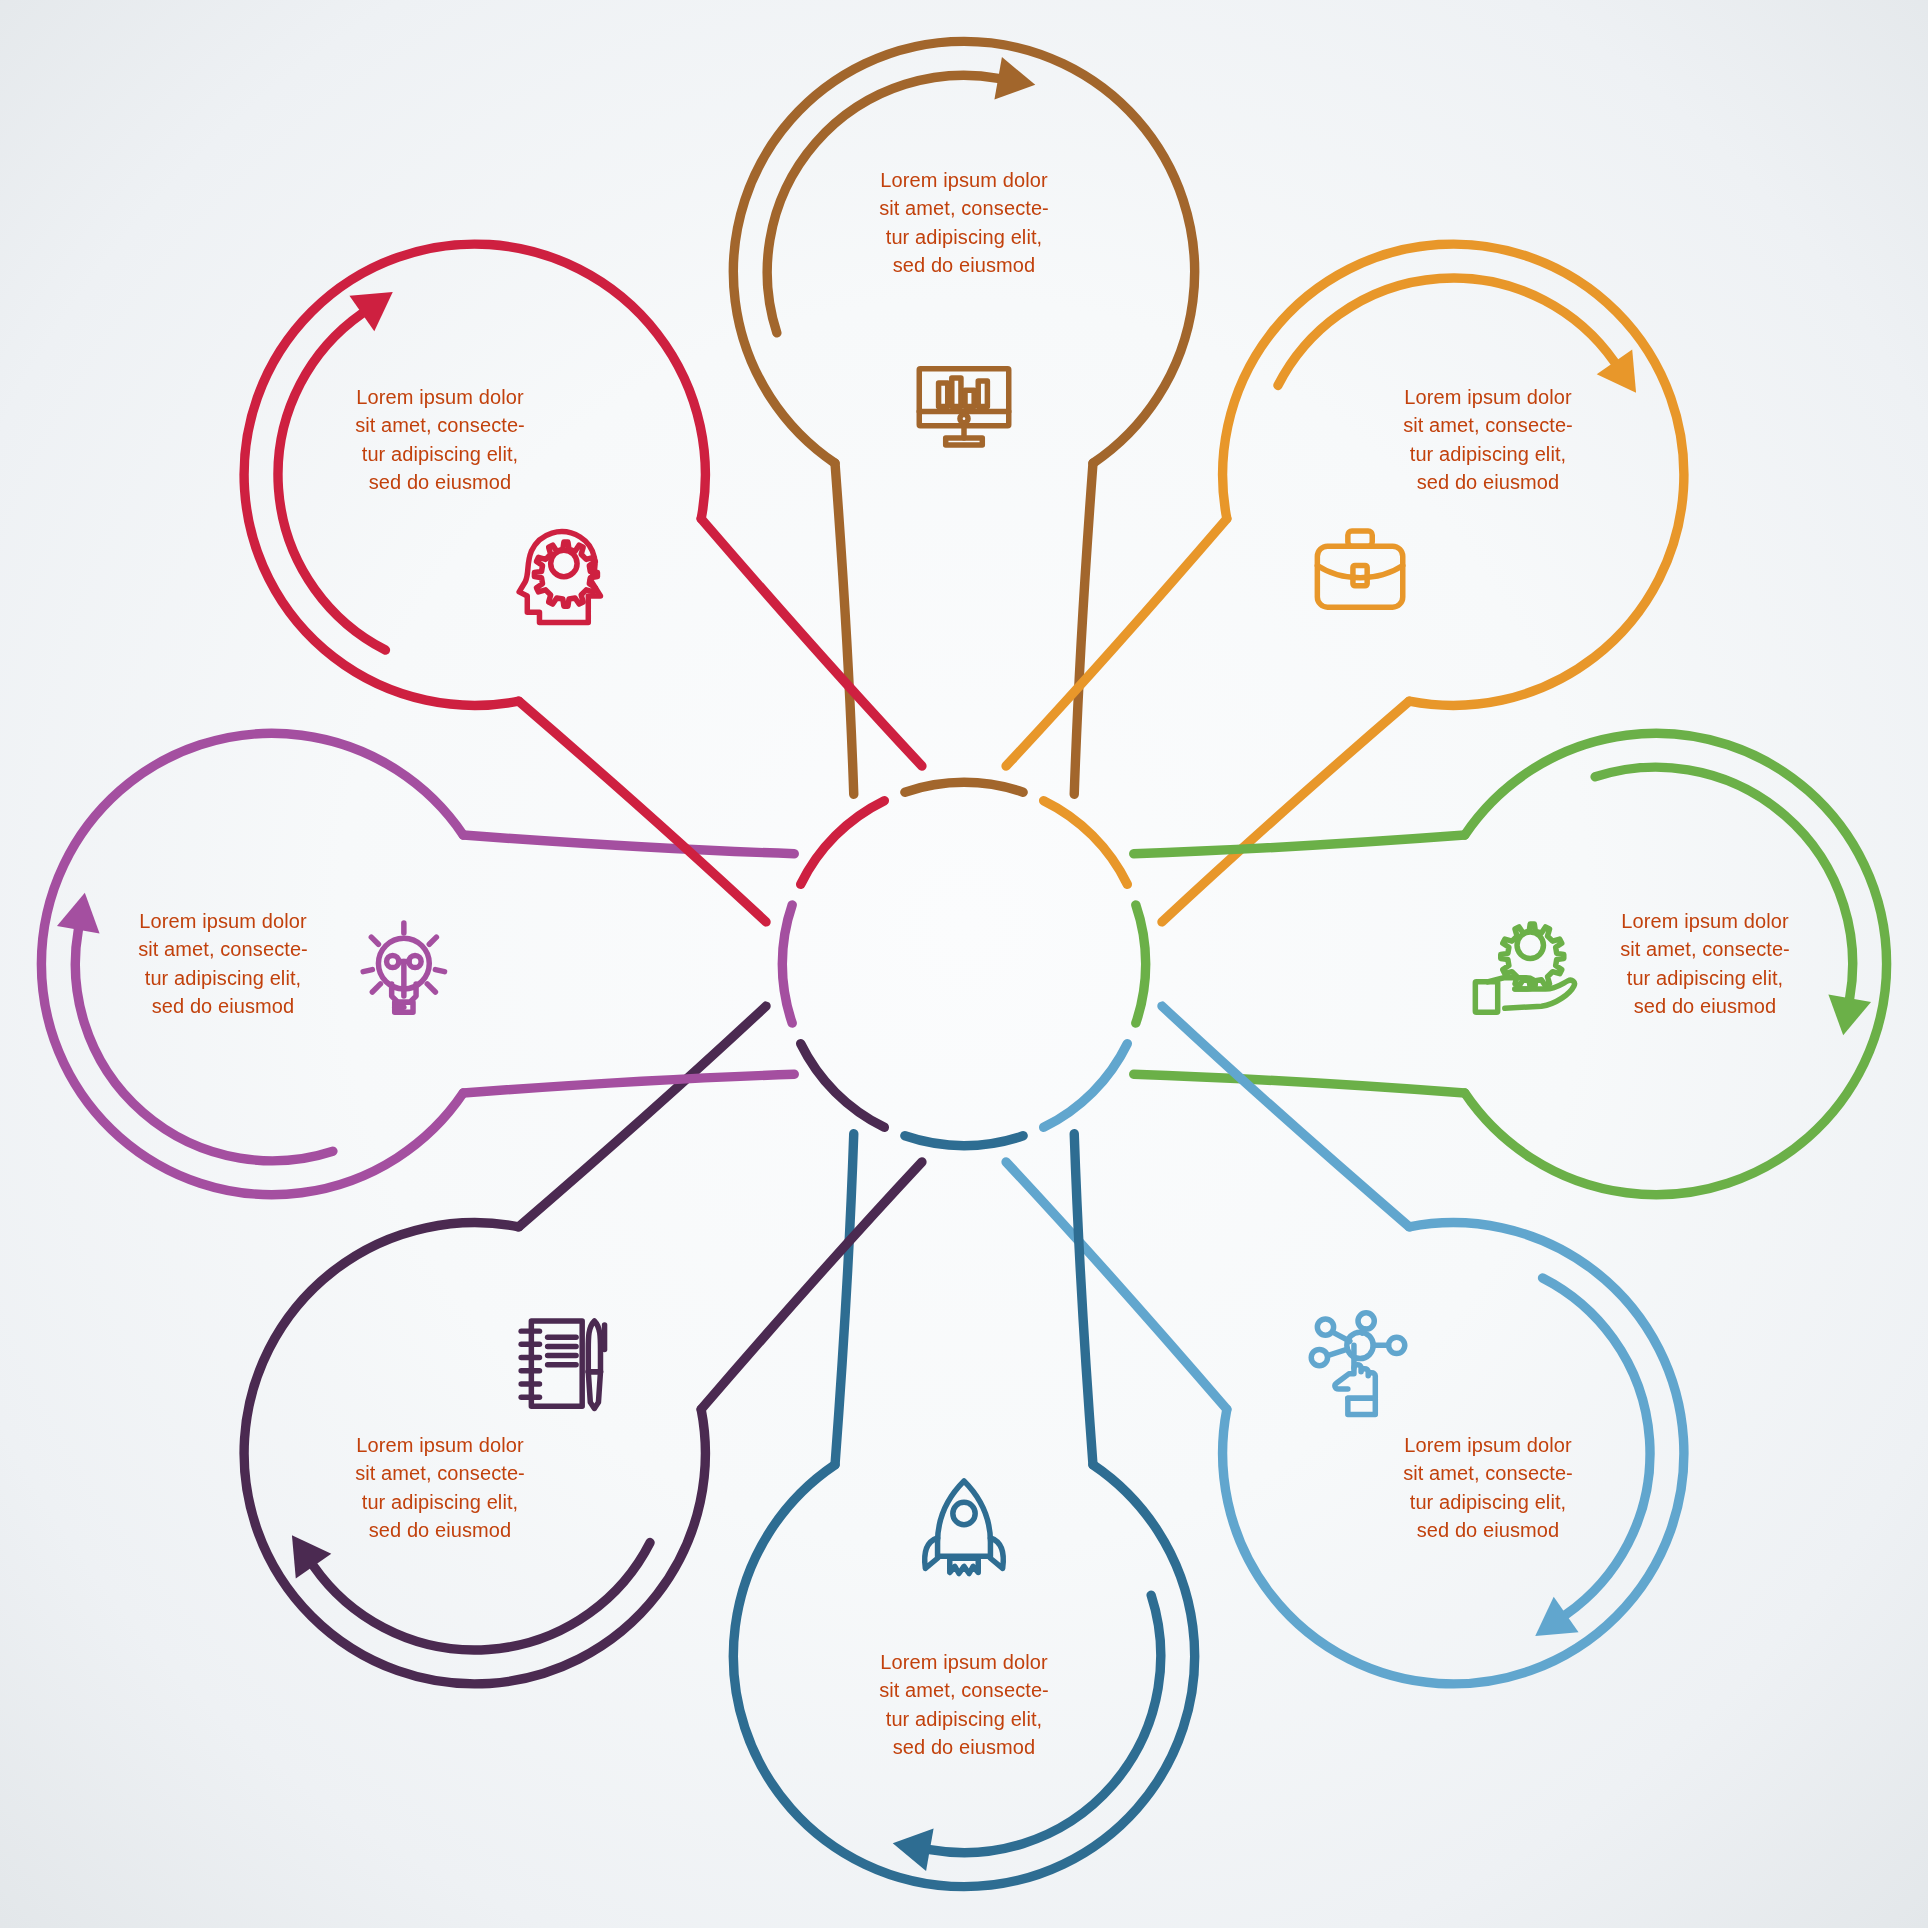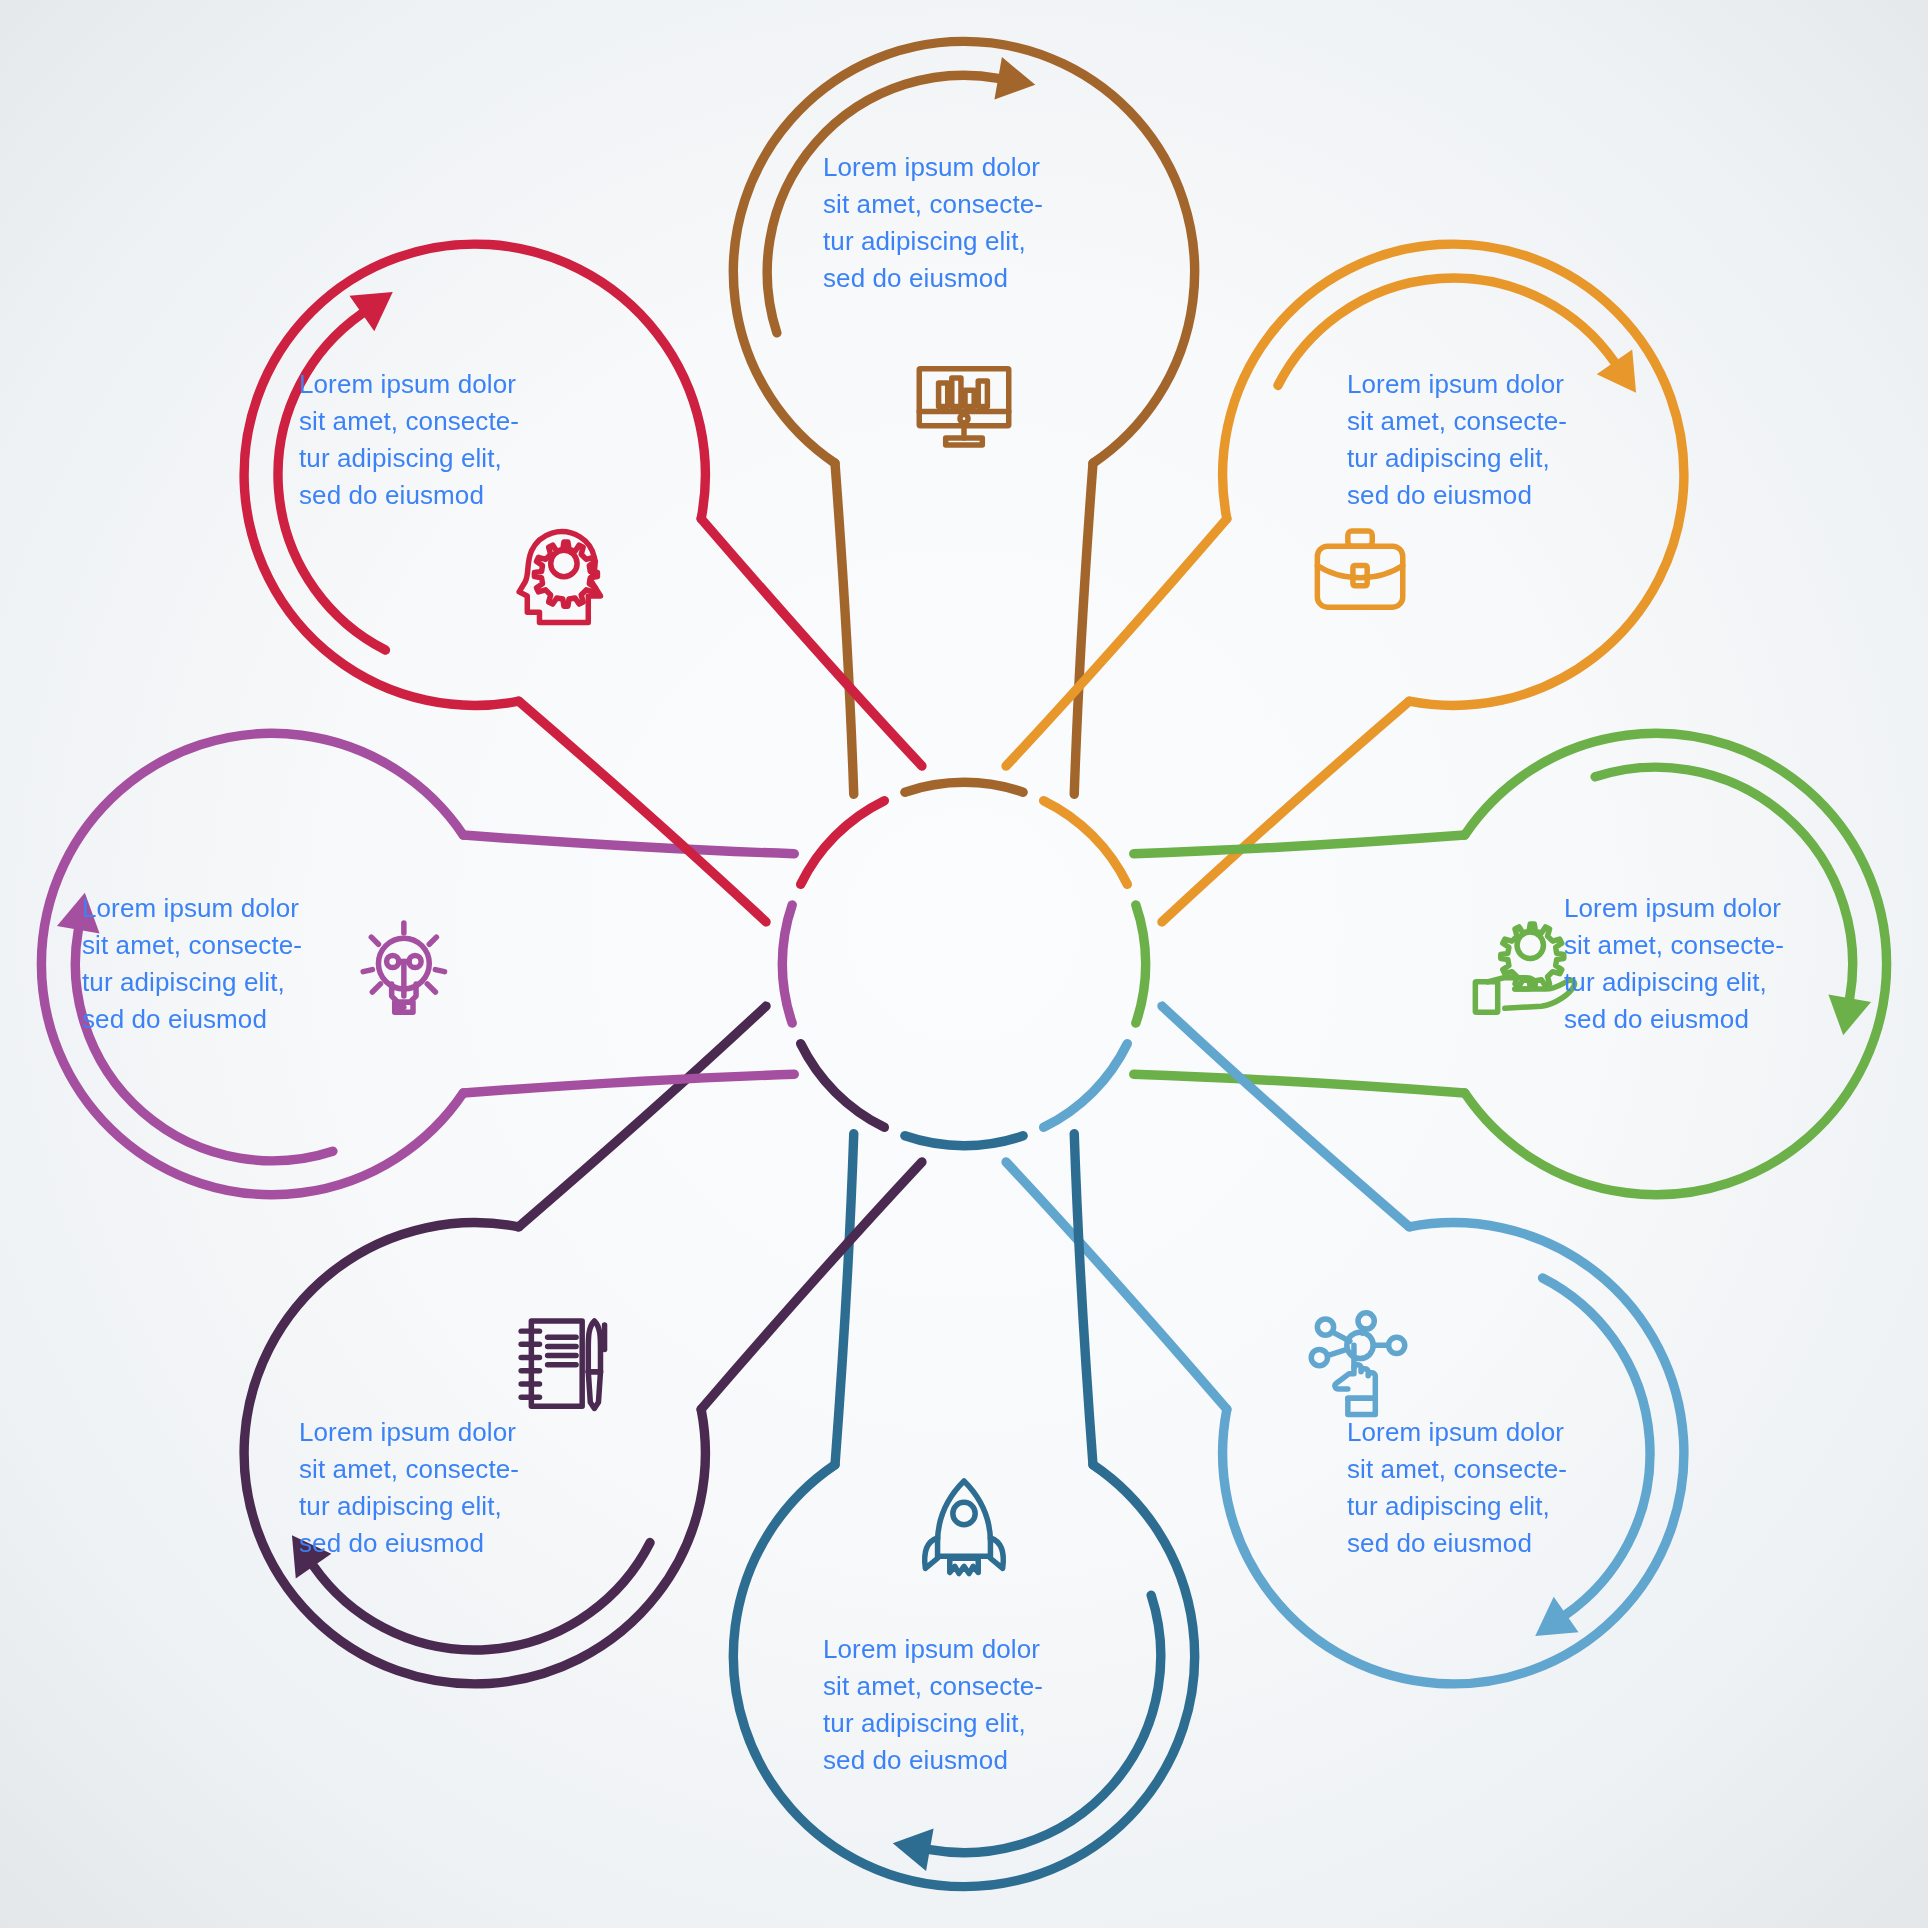--- a/index.html
+++ b/index.html
@@ -20,23 +20,23 @@
   }
   #diagram {
     position: absolute;
     inset: 0;
     width: 1928px;
     height: 1928px;
     display: block;
   }
   .petal-text {
     position: absolute;
-    text-align: left;
-    color: #3b82f6;
-    font-size: 26px;
+    text-align: center;
+    color: #c2410c;
+    font-size: 20px;
     line-height: 1.42;
     letter-spacing: 0.1px;
     width: 282px;
     transform: translate(-50%, -50%);
     pointer-events: none;
     white-space: pre-line;
   }
 </style>
 </head>
 <body>

